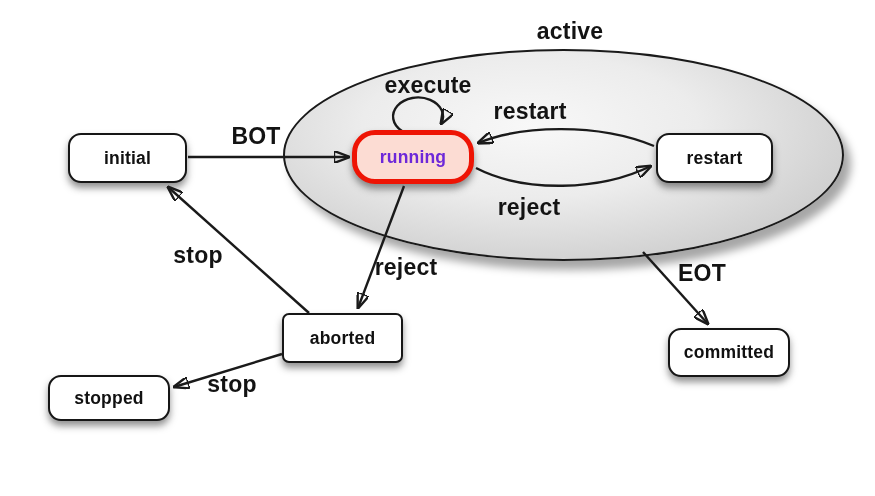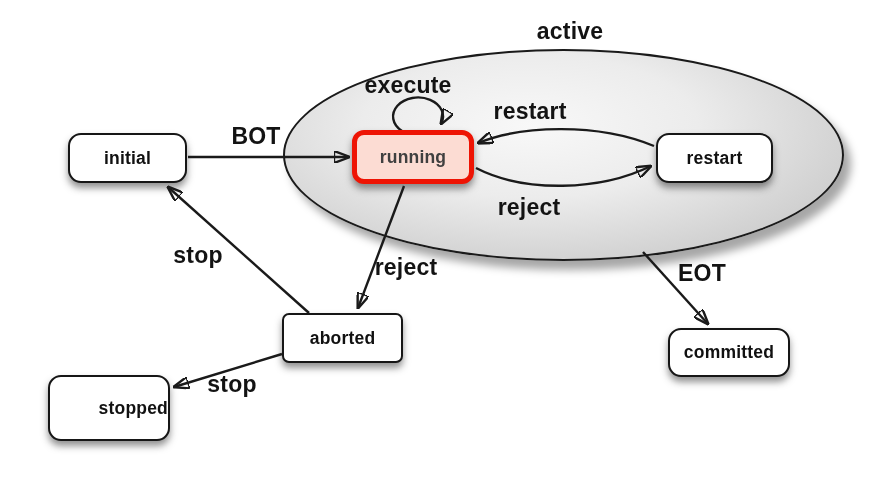--- a/index.html
+++ b/index.html
@@ -35,22 +35,22 @@
     border-radius:13px;
     display:flex;align-items:center;justify-content:center;
     font-size:17.5px;font-weight:bold;color:#111111;
     letter-spacing:0.2px;
     box-shadow:0 5px 7px rgba(40,40,40,0.5);
     z-index:3;
   }
   .state.highlight{
     background:#fcdcd3;
     border:5.5px solid #ee1404;
-    border-radius:12px;
-    color:#404040;
+    border-radius:23px;
+    color:#6d28d9;
   }
   .tlabel{
     position:absolute;
     transform:translate(-50%,-50%);
     font-size:23px;font-weight:bold;color:#131313;
     letter-spacing:0.2px;
     white-space:nowrap;
     z-index:4;
   }
 </style>
@@ -86,33 +86,33 @@
   </div>
 
   <div class="state" style="left:656px;top:133px;width:117px;height:50px;">
     <span>restart</span>
   </div>
 
   <div class="state" style="left:282px;top:313px;width:121px;height:50px;border-radius:7px;">
     <span>aborted</span>
   </div>
 
-  <div class="state" style="left:48px;top:375px;width:122px;height:66px;justify-content:flex-end;">
+  <div class="state" style="left:48px;top:375px;width:122px;height:46px;">
     <span>stopped</span>
   </div>
 
   <div class="state" style="left:668px;top:328px;width:122px;height:49px;">
     <span>committed</span>
   </div>
 
   <div class="tlabel" style="left:570px;top:31px;">active</div>
 
   <div class="tlabel" style="left:256px;top:136px;">BOT</div>
 
-  <div class="tlabel" style="left:408px;top:85px;">execute</div>
+  <div class="tlabel" style="left:428px;top:85px;">execute</div>
 
   <div class="tlabel" style="left:530px;top:111px;">restart</div>
 
   <div class="tlabel" style="left:529px;top:207px;">reject</div>
 
   <div class="tlabel" style="left:406px;top:267px;">reject</div>
 
   <div class="tlabel" style="left:198px;top:255px;">stop</div>
 
   <div class="tlabel" style="left:232px;top:384px;">stop</div>

